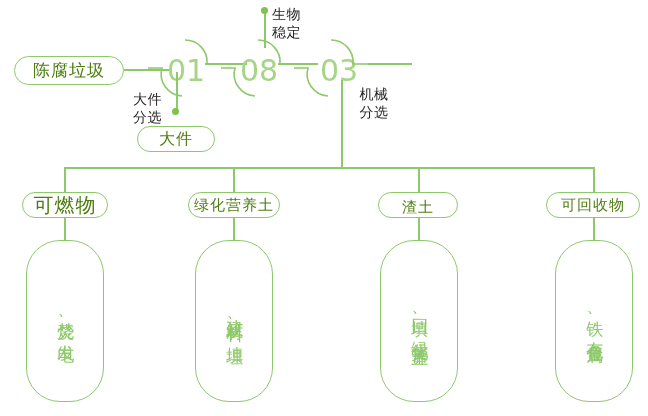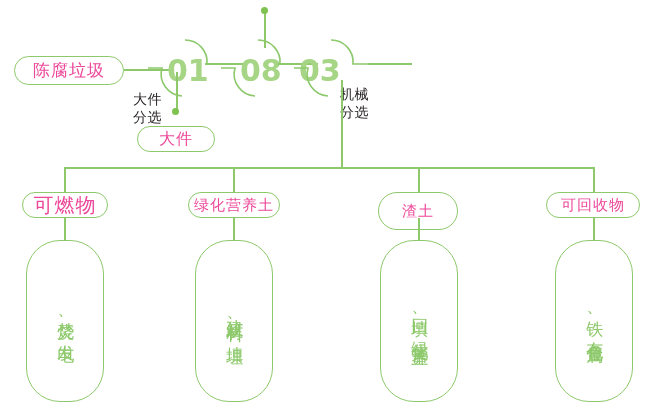--- a/index.html
+++ b/index.html
@@ -10,21 +10,21 @@
     overflow:hidden;
   }
   #stage{position:relative;width:648px;height:416px;}
 
   
   .pill{
     position:absolute;
     box-sizing:border-box;
     border:1.6px solid #8dc96b;
     border-radius:999px;
-    color:#ec4899;
+    color:#4d7c0f;
     display:flex;align-items:center;justify-content:center;
     letter-spacing:1px;
     white-space:nowrap;
     background:#fff;
   }
   .bigbox{
     position:absolute;
     box-sizing:border-box;
     border:1.6px solid #8dc96b;
     border-radius:34px;
@@ -37,21 +37,21 @@
     color:#8dc96b;
     font-size:17px;
     line-height:1.55;
     letter-spacing:2px;
     text-align:center;
   }
   .num{
     position:absolute;
     color:#a6d585;
     font-size:30px;
-    font-weight:700;
+    font-weight:400;
     letter-spacing:0px;
     line-height:1;
     font-family:"DejaVu Sans",sans-serif;
   }
   .blab{
     position:absolute;
     color:#231f20;
     font-size:14px;
     line-height:1.25;
     letter-spacing:0.5px;
@@ -104,36 +104,38 @@
   <svg class="arc" style="left:256px;top:38px;" width="36" height="32" viewBox="0 0 36 32">
     <path d="M 2 2 A 22 22 0 0 1 24 26 L 36 26"></path>
   </svg>
 
   <svg class="arc" style="left:221px;top:66px;" width="36" height="34" viewBox="0 0 36 34">
     <path d="M 0 2 L 14 2 A 22 22 0 0 0 34 30"></path>
   </svg>
 
   <div class="ln lnv" style="left:264px;top:10px;height:38px;"></div>
   <div class="dot" style="left:261px;top:7px;"></div>
+  <div class="blab" style="left:272px;top:6px;width:44px;">生物
+稳定</div>
 
   <div class="ln lnh" style="left:278px;top:63px;width:40px;"></div>
 
-  <div class="num" style="left:299px;top:56px;">03</div>
+  <div class="num" style="left:320px;top:56px;">03</div>
 
   <svg class="arc" style="left:329px;top:38px;" width="40" height="34" viewBox="0 0 40 34">
     <path d="M 2 2 A 22 22 0 0 1 24 26 L 40 26"></path>
   </svg>
 
   <svg class="arc" style="left:294px;top:66px;" width="36" height="34" viewBox="0 0 36 34">
     <path d="M 0 2 L 14 2 A 22 22 0 0 0 34 30"></path>
   </svg>
 
   <div class="ln lnh" style="left:368px;top:63px;width:44px;"></div>
 
-  <div class="blab" style="left:340px;top:86px;width:44px;">机械
+  <div class="blab" style="left:352px;top:86px;width:44px;text-align:center;">机械
 分选</div>
 
   <div class="ln lnv" style="left:341px;top:80px;height:88px;"></div>
 
   <div class="ln lnh" style="left:64px;top:167px;width:531px;"></div>
 
   <div class="ln lnv" style="left:64px;top:167px;height:25px;"></div>
   <div class="pill" style="left:22px;top:192px;width:86px;height:26px;font-size:20px;">
     <span>可燃物</span>
   </div>
@@ -145,21 +147,21 @@
   <div class="ln lnv" style="left:233px;top:167px;height:25px;"></div>
   <div class="pill" style="left:188px;top:192px;width:92px;height:26px;font-size:15px;">
     <span>绿化营养土</span>
   </div>
   <div class="ln lnv" style="left:233px;top:218px;height:22px;"></div>
   <div class="bigbox" style="left:195px;top:240px;width:78px;height:162px;">
     <span class="vtext">建筑材料、填埋</span>
   </div>
 
   <div class="ln lnv" style="left:418px;top:167px;height:25px;"></div>
-  <div class="pill" style="left:378px;top:192px;width:80px;height:38px;font-size:15px;">
+  <div class="pill" style="left:378px;top:192px;width:80px;height:26px;font-size:15px;align-items:flex-end;">
     <span>渣土</span>
   </div>
   <div class="ln lnv" style="left:418px;top:218px;height:22px;"></div>
   <div class="bigbox" style="left:380px;top:240px;width:78px;height:162px;">
     <span class="vtext">回填、绿化营养土</span>
   </div>
 
   <div class="ln lnv" style="left:593px;top:167px;height:25px;"></div>
   <div class="pill" style="left:546px;top:192px;width:94px;height:26px;font-size:15px;text-align:right;">
     <span>可回收物</span>

